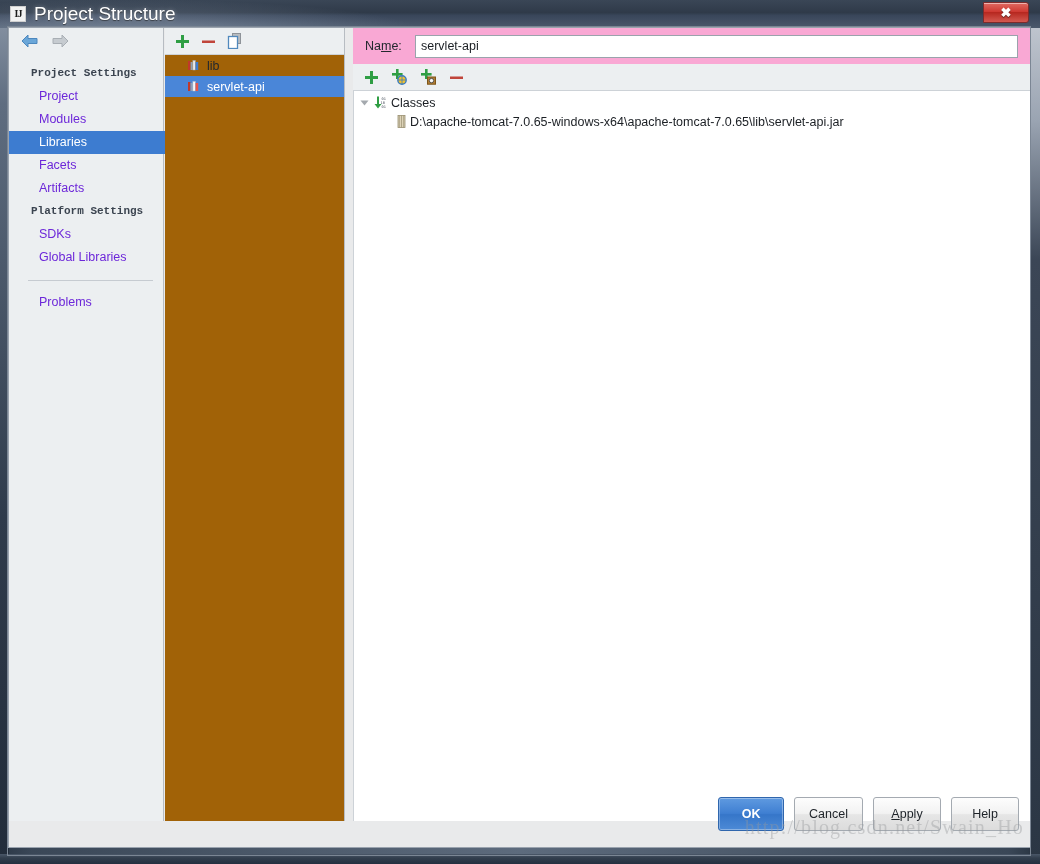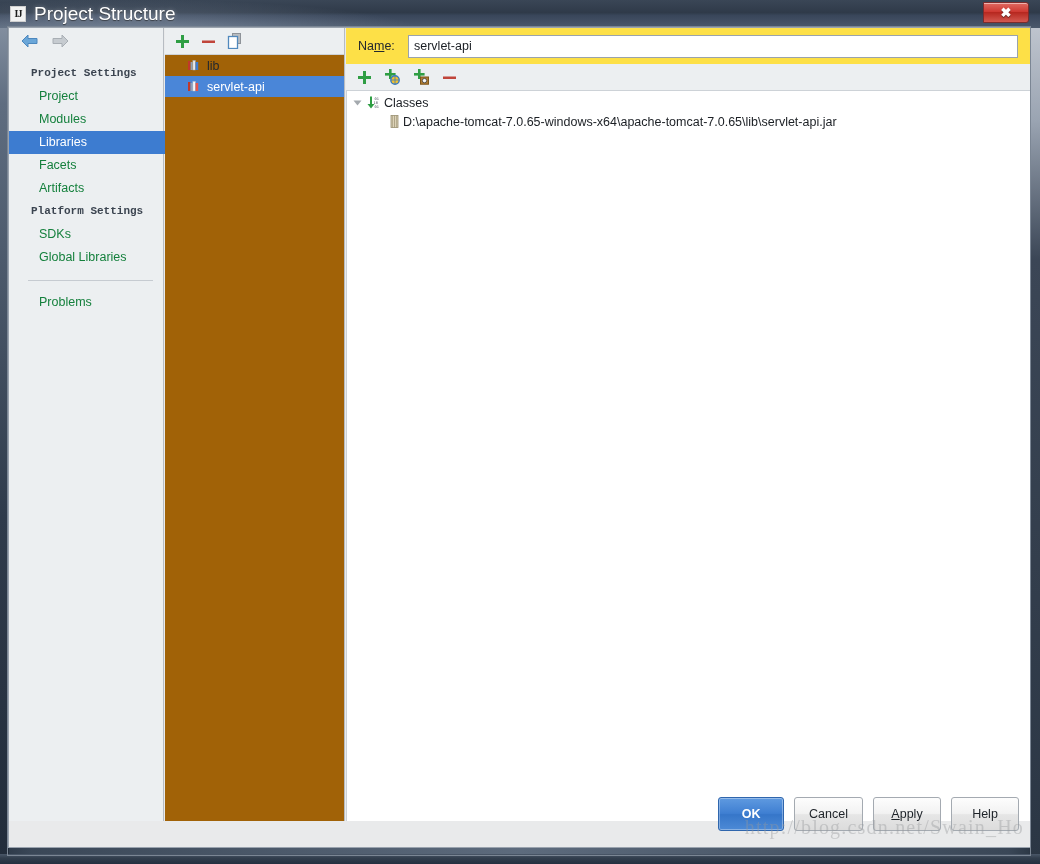--- a/index.html
+++ b/index.html
@@ -128,21 +128,21 @@
   .side-group {
     font-size: 11px;
     font-weight: bold;
     color: #3b4450;
     padding: 3px 0 3px 22px;
     line-height: 17px;
     font-family: Liberation Mono, monospace;
   }
   .side-item {
     font-size: 12.5px;
-    color: #15803d;
+    color: #6d28d9;
     padding: 3px 0 3px 30px;
     line-height: 17px;
   }
   .side-item.selected {
     background: #3d7cd0;
     color: #ffffff;
     width: 172px;
   }
   .side-sep {
     height: 1px;
@@ -182,23 +182,23 @@
     gap: 7px;
   }
   .lib-row.selected { background: #4a86d8; color: #ffffff; }
 
   
   .books { width: 13px; height: 13px; display: block; flex: none; }
 
   
   #detail {
     position: absolute;
-    left: 337px; top: 0; right: 0;
+    left: 344px; top: 0; right: 0;
     height: 795px;
-    background: #fde047;
+    background: #f9a8d4;
   }
   #name-row {
     height: 36px;
     display: flex;
     align-items: center;
     padding: 0 12px 0 12px;
     gap: 10px;
   }
   #name-label {
     font-size: 12.5px;

